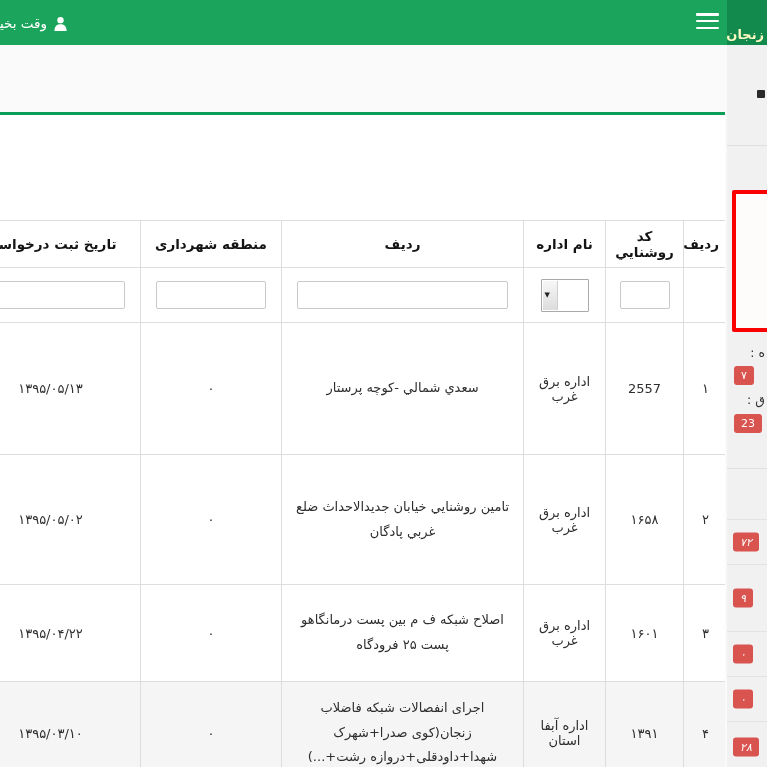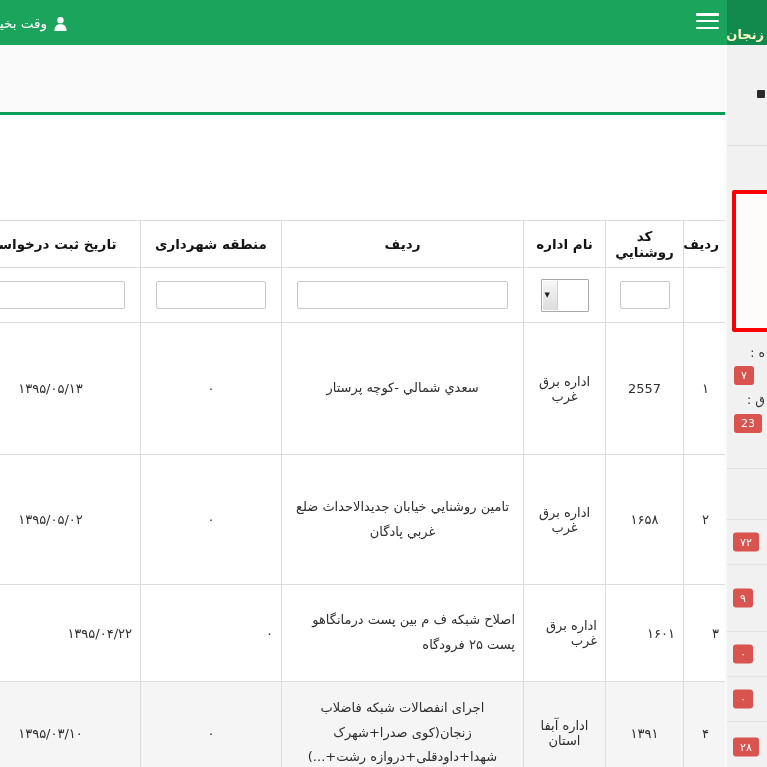--- a/index.html
+++ b/index.html
@@ -23,21 +23,21 @@
     border-left:2px solid #fafafa;z-index:4;}
   .sb-bullet{position:absolute;top:45px;right:2px;width:8px;height:8px;background:#2a2a2a;border-radius:1px;}
   .sb-divider{position:absolute;left:0;right:0;height:1px;background:#dfdfdf;}
   .alert-box{position:absolute;top:145px;left:5px;right:-18px;height:134px;
     border:4px solid #fb0000;background:#fefbfb;border-radius:2px;}
   .stat-label{position:absolute;right:2px;font-size:12.5px;color:#333;white-space:nowrap;direction:rtl;}
   .badge{display:inline-block;background:#d9534f;color:#fff;font-size:11px;line-height:1;
     padding:4px 7px;border-radius:3px;white-space:nowrap;}
   .stat-badge{position:absolute;left:7px;}
   .menu{position:absolute;top:437px;left:0;right:0;}
-  .menu-item{position:relative;height:44px;border-bottom:1px solid #e3e3e3;cursor:pointer;}
+  .menu-item{position:relative;height:44px;border-bottom:1px solid #e3e3e3;cursor:pointer;font-style:italic;}
   .menu-item .badge{position:absolute;left:6px;top:50%;transform:translateY(-50%);}
   
   .panel{position:absolute;top:112px;left:-40px;width:767px;height:680px;background:#fff;
     border-top:3px solid #0a9d58;z-index:3;}
   
   table.grid{position:absolute;top:105px;left:0;width:767px;border-collapse:collapse;
     table-layout:fixed;direction:rtl;background:#fff;}
   .grid th,.grid td{border:1px solid #ddd;text-align:center;vertical-align:middle;
     font-size:13px;color:#2e2e2e;padding:4px 8px;overflow:hidden;}
   .grid th{font-weight:bold;font-size:13.5px;color:#141414;height:38px;cursor:pointer;}
@@ -46,21 +46,21 @@
     border-radius:2px;background:#fff;box-sizing:border-box;padding:0 4px;font-size:12px;}
   .filter-row .narrow input{width:50px;}
   .fake-select{position:relative;width:46px;height:31px;margin:0 auto;border:1px solid #a9a9a9;
     background:#fff;border-radius:1px;cursor:pointer;}
   .fake-select .arrow-strip{position:absolute;left:1px;top:1px;bottom:1px;width:14px;
     background:linear-gradient(#f7f7f7,#dcdcdc);border-right:1px solid #cfcfcf;}
   .fake-select .arrow-strip:after{content:"▼";position:absolute;left:2px;top:50%;
     transform:translateY(-50%);font-size:7px;color:#222;}
   .r1 td{height:123px;}
   .r2 td{height:121px;}
-  .r3 td{height:88px;text-align:right;}
+  .r3 td{height:88px;}
   .r4 td{height:94px;background:#f5f5f5;}
   .cell-address{padding:4px 12px;line-height:1.9;margin-top:8px;}
   .cell-date{white-space:nowrap;}
 </style>
 </head>
 <body>
 
 <div class="topbar">
   <div class="greeting">
     <svg class="person-icon" viewBox="0 0 16 16">

